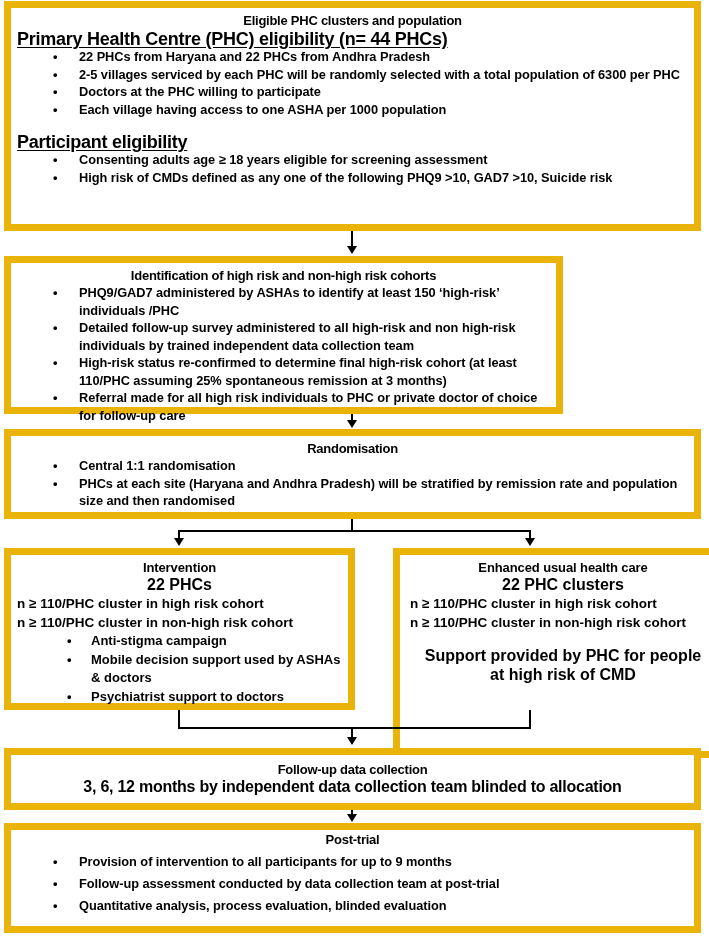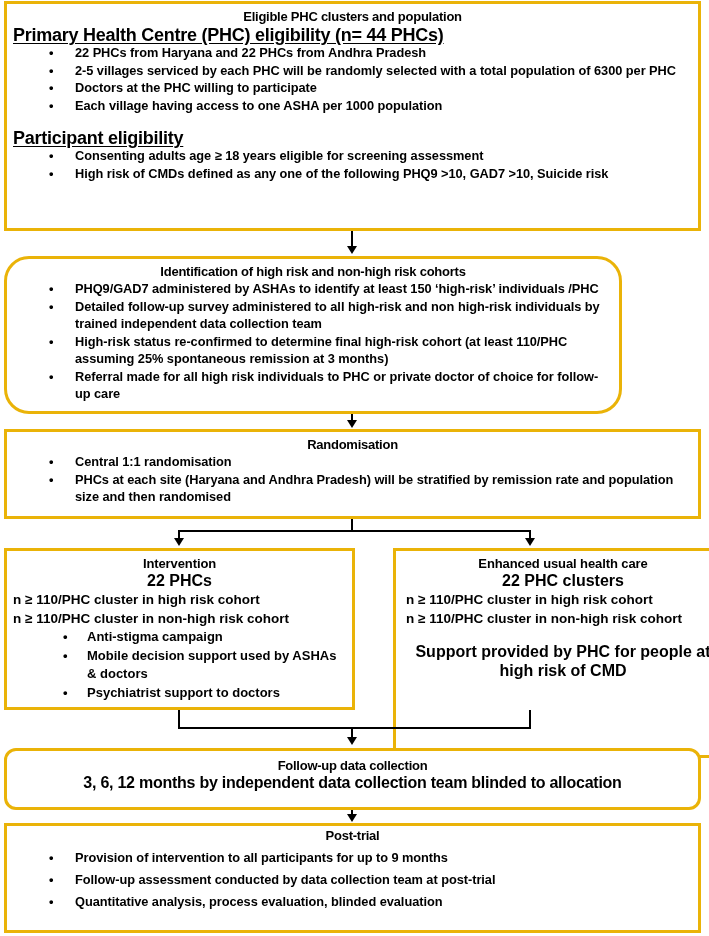--- a/index.html
+++ b/index.html
@@ -18,21 +18,21 @@
 
   .canvas {
     position: relative;
     width: 709px;
     height: 936px;
   }
 
   
   .box {
     position: absolute;
-    border: 3px solid #eab308;
+    border: 7px solid #eab308;
     background: #fff;
     box-sizing: border-box;
   }
   .box-inner {
     padding: 4px 6px 4px 6px;
   }
 
   .title {
     text-align: center;
     font-weight: bold;
@@ -143,21 +143,21 @@
       <ul class="bullets cond">
         <li><span class="bullet-dot">•</span><span>Consenting adults age ≥ 18 years eligible for screening assessment</span></li>
         <li><span class="bullet-dot">•</span><span>High risk of CMDs defined as any one of the following PHQ9 &gt;10, GAD7 &gt;10, Suicide risk</span></li>
       </ul>
     </div>
   </div>
 
   <div class="vline" style="left:351px; top:231px; height:17px;"></div>
   <div class="arrowhead" style="left:347px; top:246px;"></div>
 
-  <div class="box" style="left:4px; top:256px; width:618px; height:158px;border-radius:25px;">
+  <div class="box" style="left:4px; top:256px; width:559px; height:158px;">
     <div class="box-inner">
       <div class="title cond">Identification of high risk and non-high risk cohorts</div>
       <ul class="bullets cond">
         <li><span class="bullet-dot">•</span><span>PHQ9/GAD7 administered by ASHAs to identify at least 150 ‘high-risk’ individuals /PHC</span></li>
         <li><span class="bullet-dot">•</span><span>Detailed follow-up survey administered to all high-risk and non high-risk individuals by trained independent data collection team</span></li>
         <li><span class="bullet-dot">•</span><span>High-risk status re-confirmed to determine final high-risk cohort (at least 110/PHC assuming 25% spontaneous remission at 3 months)</span></li>
         <li><span class="bullet-dot">•</span><span>Referral made for all high risk individuals to PHC or private doctor of choice for follow-up care</span></li>
       </ul>
     </div>
   </div>
@@ -206,21 +206,21 @@
       <div class="centerline" style="line-height:19px; padding:0 6px;">Support provided by PHC for people at high risk of CMD</div>
     </div>
   </div>
 
   <div class="vline" style="left:178px; top:710px; height:19px;"></div>
   <div class="vline" style="left:529px; top:710px; height:19px;"></div>
   <div class="hline" style="left:178px; top:727px; width:353px;"></div>
   <div class="vline" style="left:351px; top:727px; height:12px;"></div>
   <div class="arrowhead" style="left:347px; top:737px;"></div>
 
-  <div class="box" style="left:4px; top:748px; width:697px; height:62px;border-radius:12px;">
+  <div class="box" style="left:4px; top:748px; width:697px; height:62px;">
     <div class="box-inner" style="padding-top:6px;">
       <div class="title cond">Follow-up data collection</div>
       <div class="centerline cond">3, 6, 12 months by independent data collection team blinded to allocation</div>
     </div>
   </div>
 
   <div class="vline" style="left:351px; top:810px; height:8px;"></div>
   <div class="arrowhead" style="left:347px; top:814px;"></div>
 
   <div class="box" style="left:4px; top:823px; width:697px; height:110px;">

